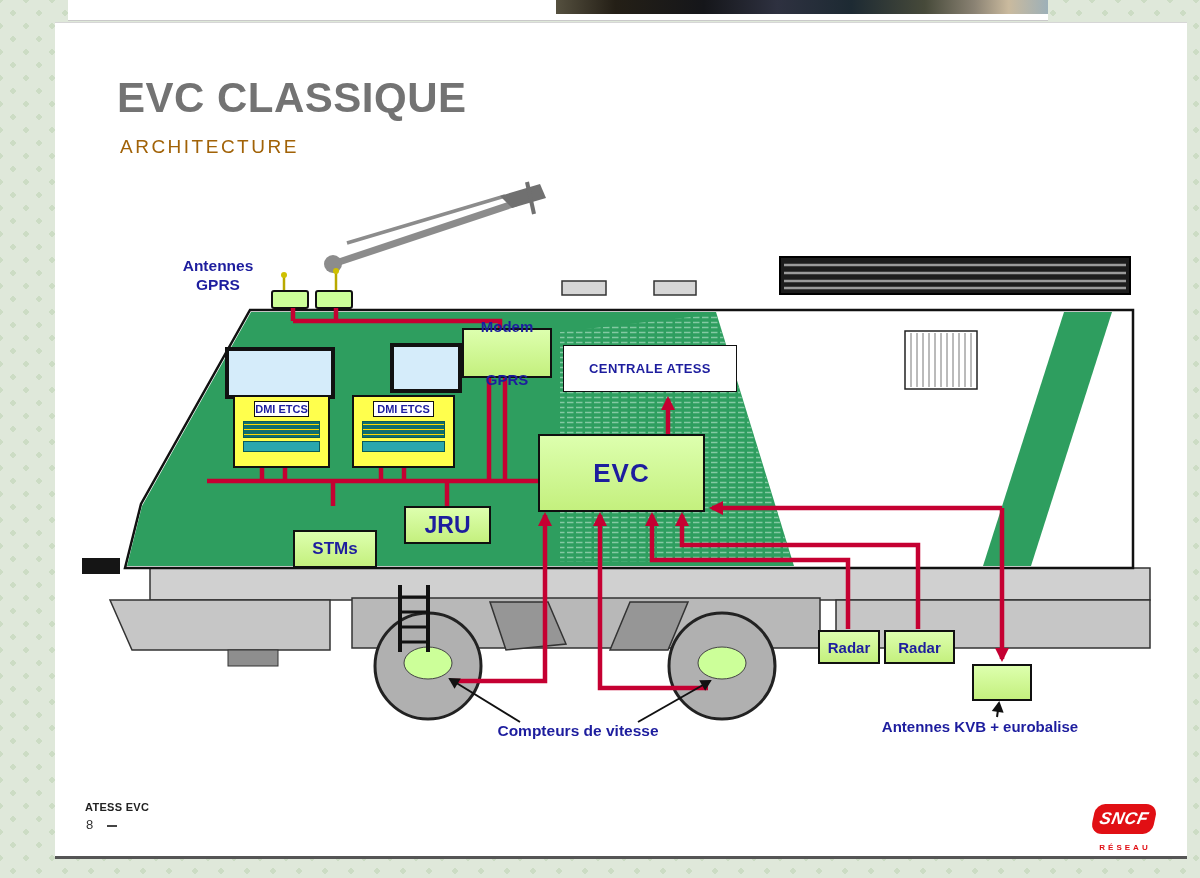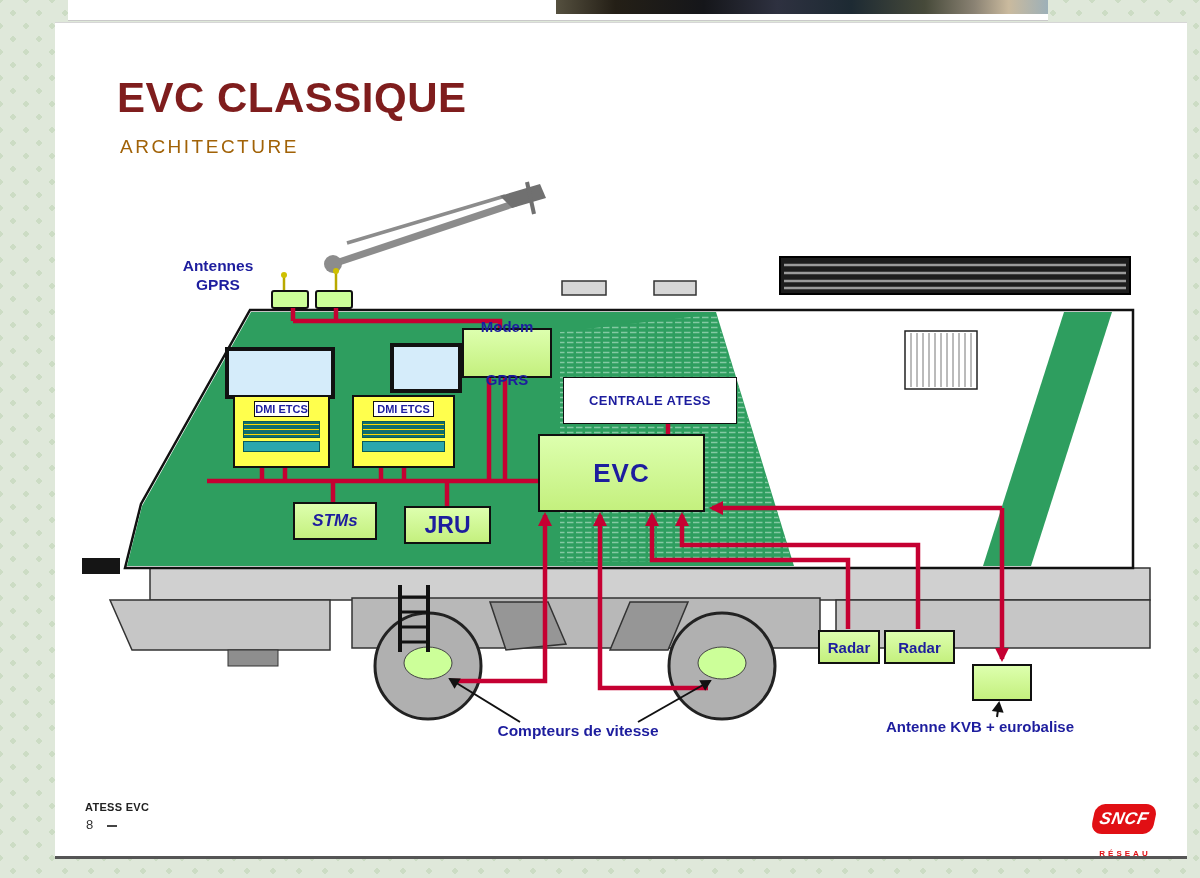--- a/index.html
+++ b/index.html
@@ -14,43 +14,43 @@
     background-position:0 0,13px 13px;
   }
   .abs{position:absolute;}
   
   .top-white{left:68px;top:0;width:980px;height:20px;background:#fff;border-bottom:1px solid #c9c9c9;}
   .top-photo{left:556px;top:0;width:492px;height:14px;
     background:linear-gradient(90deg,#55503f 0%,#241f16 12%,#15161a 30%,#2e3140 45%,#1d2a33 60%,#474a3a 75%,#8a8273 85%,#caba9e 92%,#9db0b8 100%);}
   
   .slide{left:55px;top:22px;width:1132px;height:833px;background:#ffffff;
     border-top:1px solid #d6d6d6;border-bottom:3px solid #555;}
-  .title{left:117px;top:74px;font-size:42px;font-weight:bold;color:#7f1d1d;letter-spacing:.5px;}
+  .title{left:117px;top:74px;font-size:42px;font-weight:bold;color:#737373;letter-spacing:.5px;}
   .subtitle{left:120px;top:136px;font-size:19px;color:#a16207;letter-spacing:2.5px;}
   .gbox{background:linear-gradient(180deg,#ddffae,#c4f07e);border:2px solid #101010;
     display:flex;align-items:center;justify-content:center;flex-direction:column;
     color:#1d1d9e;font-weight:bold;text-align:left;box-sizing:border-box;gap:36px;}
   .wbox{background:#ffffff;border:1.5px solid #101010;display:flex;align-items:center;
-    justify-content:center;color:#1d1d9e;font-weight:bold;box-sizing:border-box;margin-top:32px;}
+    justify-content:center;color:#1d1d9e;font-weight:bold;box-sizing:border-box;}
   .dmi{background:#ffff4d;border:2px solid #101010;box-sizing:border-box;padding:4px 0 0;}
   .dmi-label{background:#fff;border:1.5px solid #101010;color:#1d1d9e;font-weight:bold;
     font-size:11px;text-align:center;padding:1px 0;margin:0 19px;}
   .dmi-screen{height:15px;margin:4px 8px 0;border:1px solid #0a5a58;
     background:repeating-linear-gradient(180deg,#0f6f6d 0 2px,#ffd900 2px 3px,#0f6f6d 3px 5px);}
   .dmi-bar{height:9px;margin:3px 8px 5px;background:#2aa7ad;border:1px solid #0a5a58;}
   .txt-label{font-weight:bold;color:#1d1d9e;text-align:center;}
   
   .footer-project{left:85px;top:801px;font-size:11px;font-weight:bold;color:#222;letter-spacing:.3px;}
   .footer-page{left:86px;top:817px;font-size:13px;color:#333;}
   .page-dash{display:inline-block;width:10px;border-top:2px solid #444;margin-left:14px;vertical-align:middle;}
   .logo{left:1093px;top:804px;width:64px;text-align:center;}
   .logo-mark{width:62px;height:30px;background:#e10f14;border-radius:9px 12px 9px 12px;
     transform:skewX(-12deg);display:flex;align-items:center;justify-content:center;
     color:#fff;font-style:italic;font-weight:bold;font-size:17px;letter-spacing:.5px;}
-  .logo-sub{color:#e10f14;font-size:8px;letter-spacing:3px;font-weight:bold;margin-top:15px;}
+  .logo-sub{color:#e10f14;font-size:8px;letter-spacing:3px;font-weight:bold;margin-top:9px;}
   svg{position:absolute;left:0;top:0;}
 </style>
 </head>
 <body>
 
 <div class="abs top-white"></div>
 <div class="abs top-photo"></div>
 
 <div class="abs slide"></div>
 
@@ -205,38 +205,38 @@
 <div class="abs dmi" style="left:352px;top:395px;width:103px;height:73px;">
   <div class="dmi-label">DMI ETCS</div>
   <div class="dmi-screen"></div>
   <div class="dmi-bar"></div>
 </div>
 
 <div class="abs gbox" style="left:538px;top:434px;width:167px;height:78px;font-size:26px;letter-spacing:1px;">
   <span>EVC</span>
 </div>
 
-<div class="abs gbox" style="left:293px;top:502px;width:84px;height:38px;font-size:17px;font-style:italic;">
+<div class="abs gbox" style="left:293px;top:530px;width:84px;height:38px;font-size:17px;">
   <span>STMs</span>
 </div>
 <div class="abs gbox" style="left:404px;top:506px;width:87px;height:38px;font-size:23px;">
   <span>JRU</span>
 </div>
 
 <div class="abs gbox" style="left:818px;top:630px;width:62px;height:34px;font-size:15px;">
   <span>Radar</span>
 </div>
 <div class="abs gbox" style="left:884px;top:630px;width:71px;height:34px;font-size:15px;">
   <span>Radar</span>
 </div>
 
 <div class="abs gbox" style="left:972px;top:664px;width:60px;height:37px;"></div>
 
 <div class="abs txt-label" style="left:468px;top:722px;width:220px;font-size:15.5px;">Compteurs de vitesse</div>
-<div class="abs txt-label" style="left:852px;top:718px;width:256px;font-size:15px;">Antenne KVB + eurobalise</div>
+<div class="abs txt-label" style="left:852px;top:718px;width:256px;font-size:15px;">Antennes KVB + eurobalise</div>
 
 <div class="abs footer-project">ATESS EVC</div>
 <div class="abs footer-page">
   <span>8</span><span class="page-dash"></span>
 </div>
 
 <div class="abs logo">
   <div class="logo-mark">
     <span>SNCF</span>
   </div>

